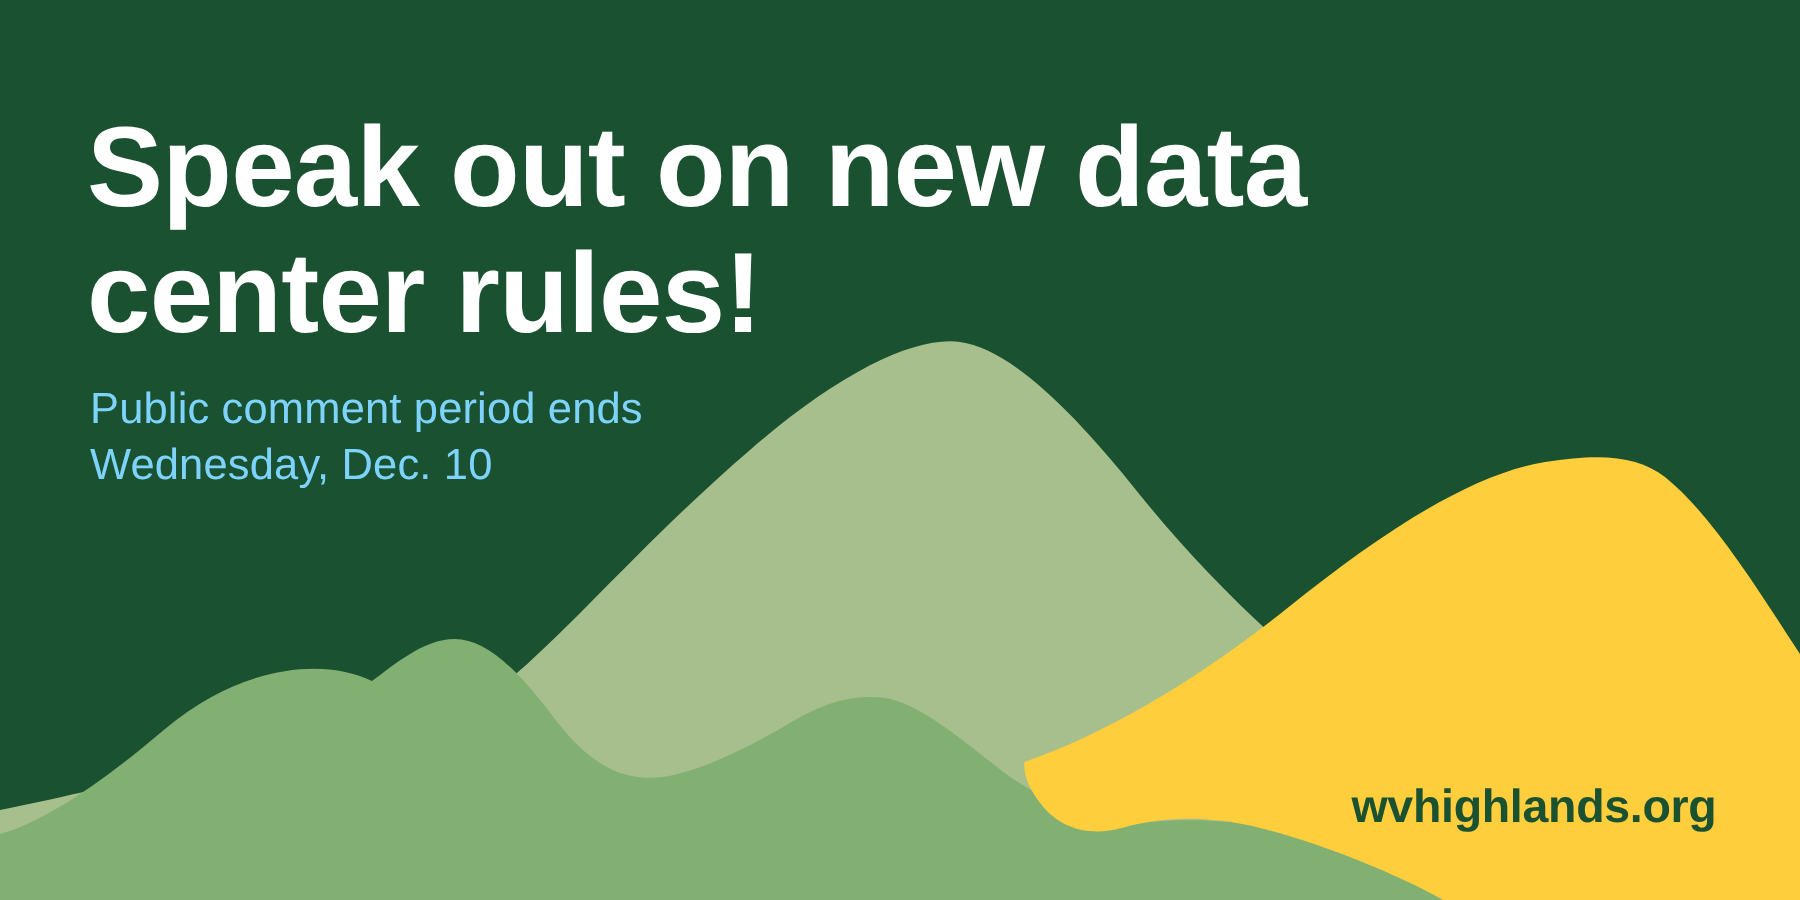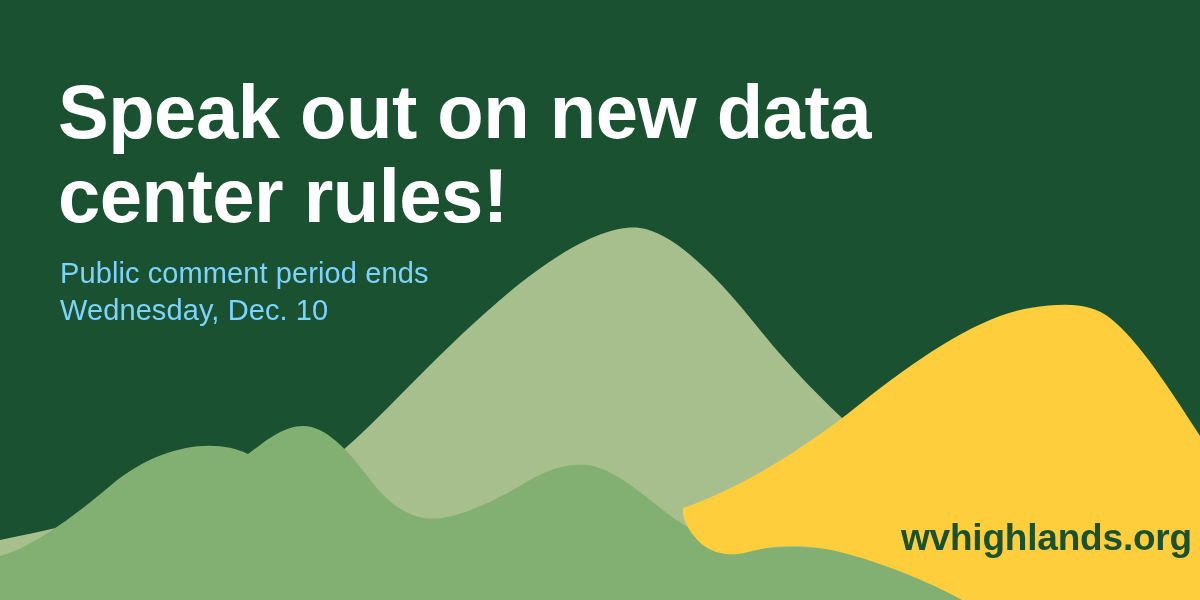--- a/index.html
+++ b/index.html
@@ -68,21 +68,21 @@
     font-weight: 400;
     letter-spacing: 0.1px;
     white-space: pre-line;
   }
 
   .website {
     position: absolute;
     left: 901px;
     top: 521px;
     color: #1A5130;
-    font-size: 37px;
+    font-size: 31px;
     line-height: 34px;
     font-weight: 700;
     letter-spacing: -0.2px;
     white-space: nowrap;
   }
 </style>
 </head>
 <body>
 
 <div id="graphic">

